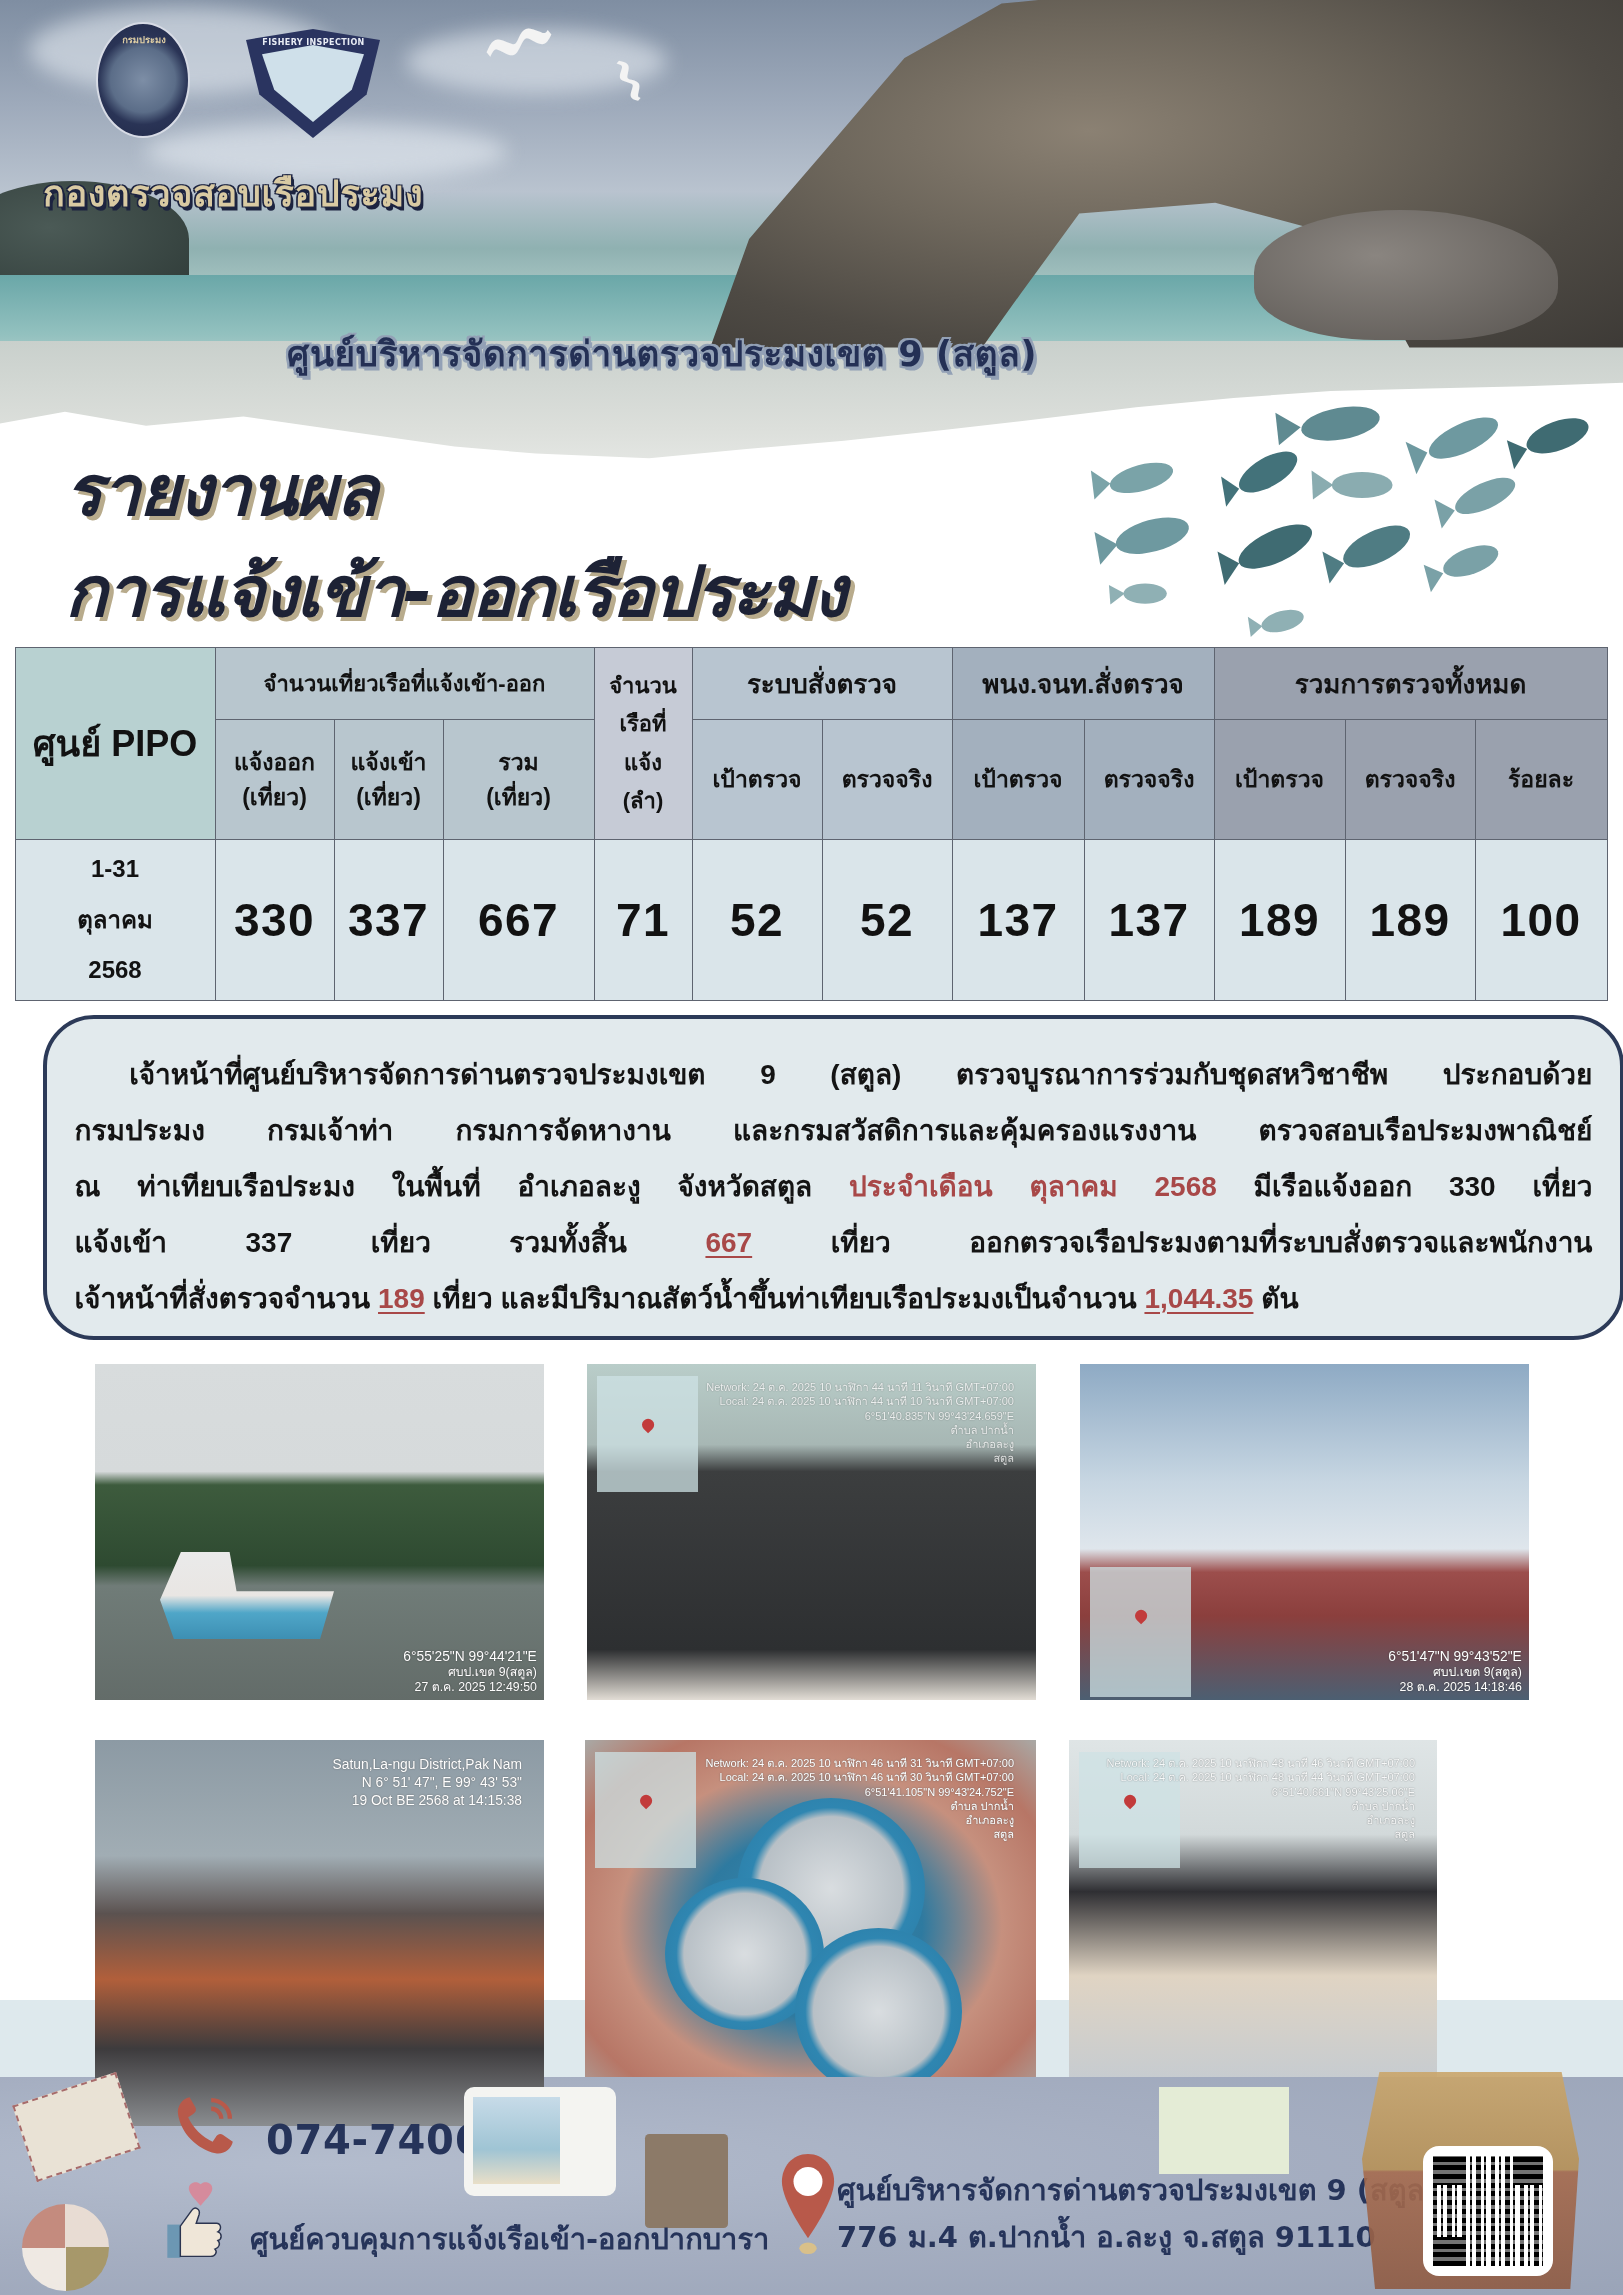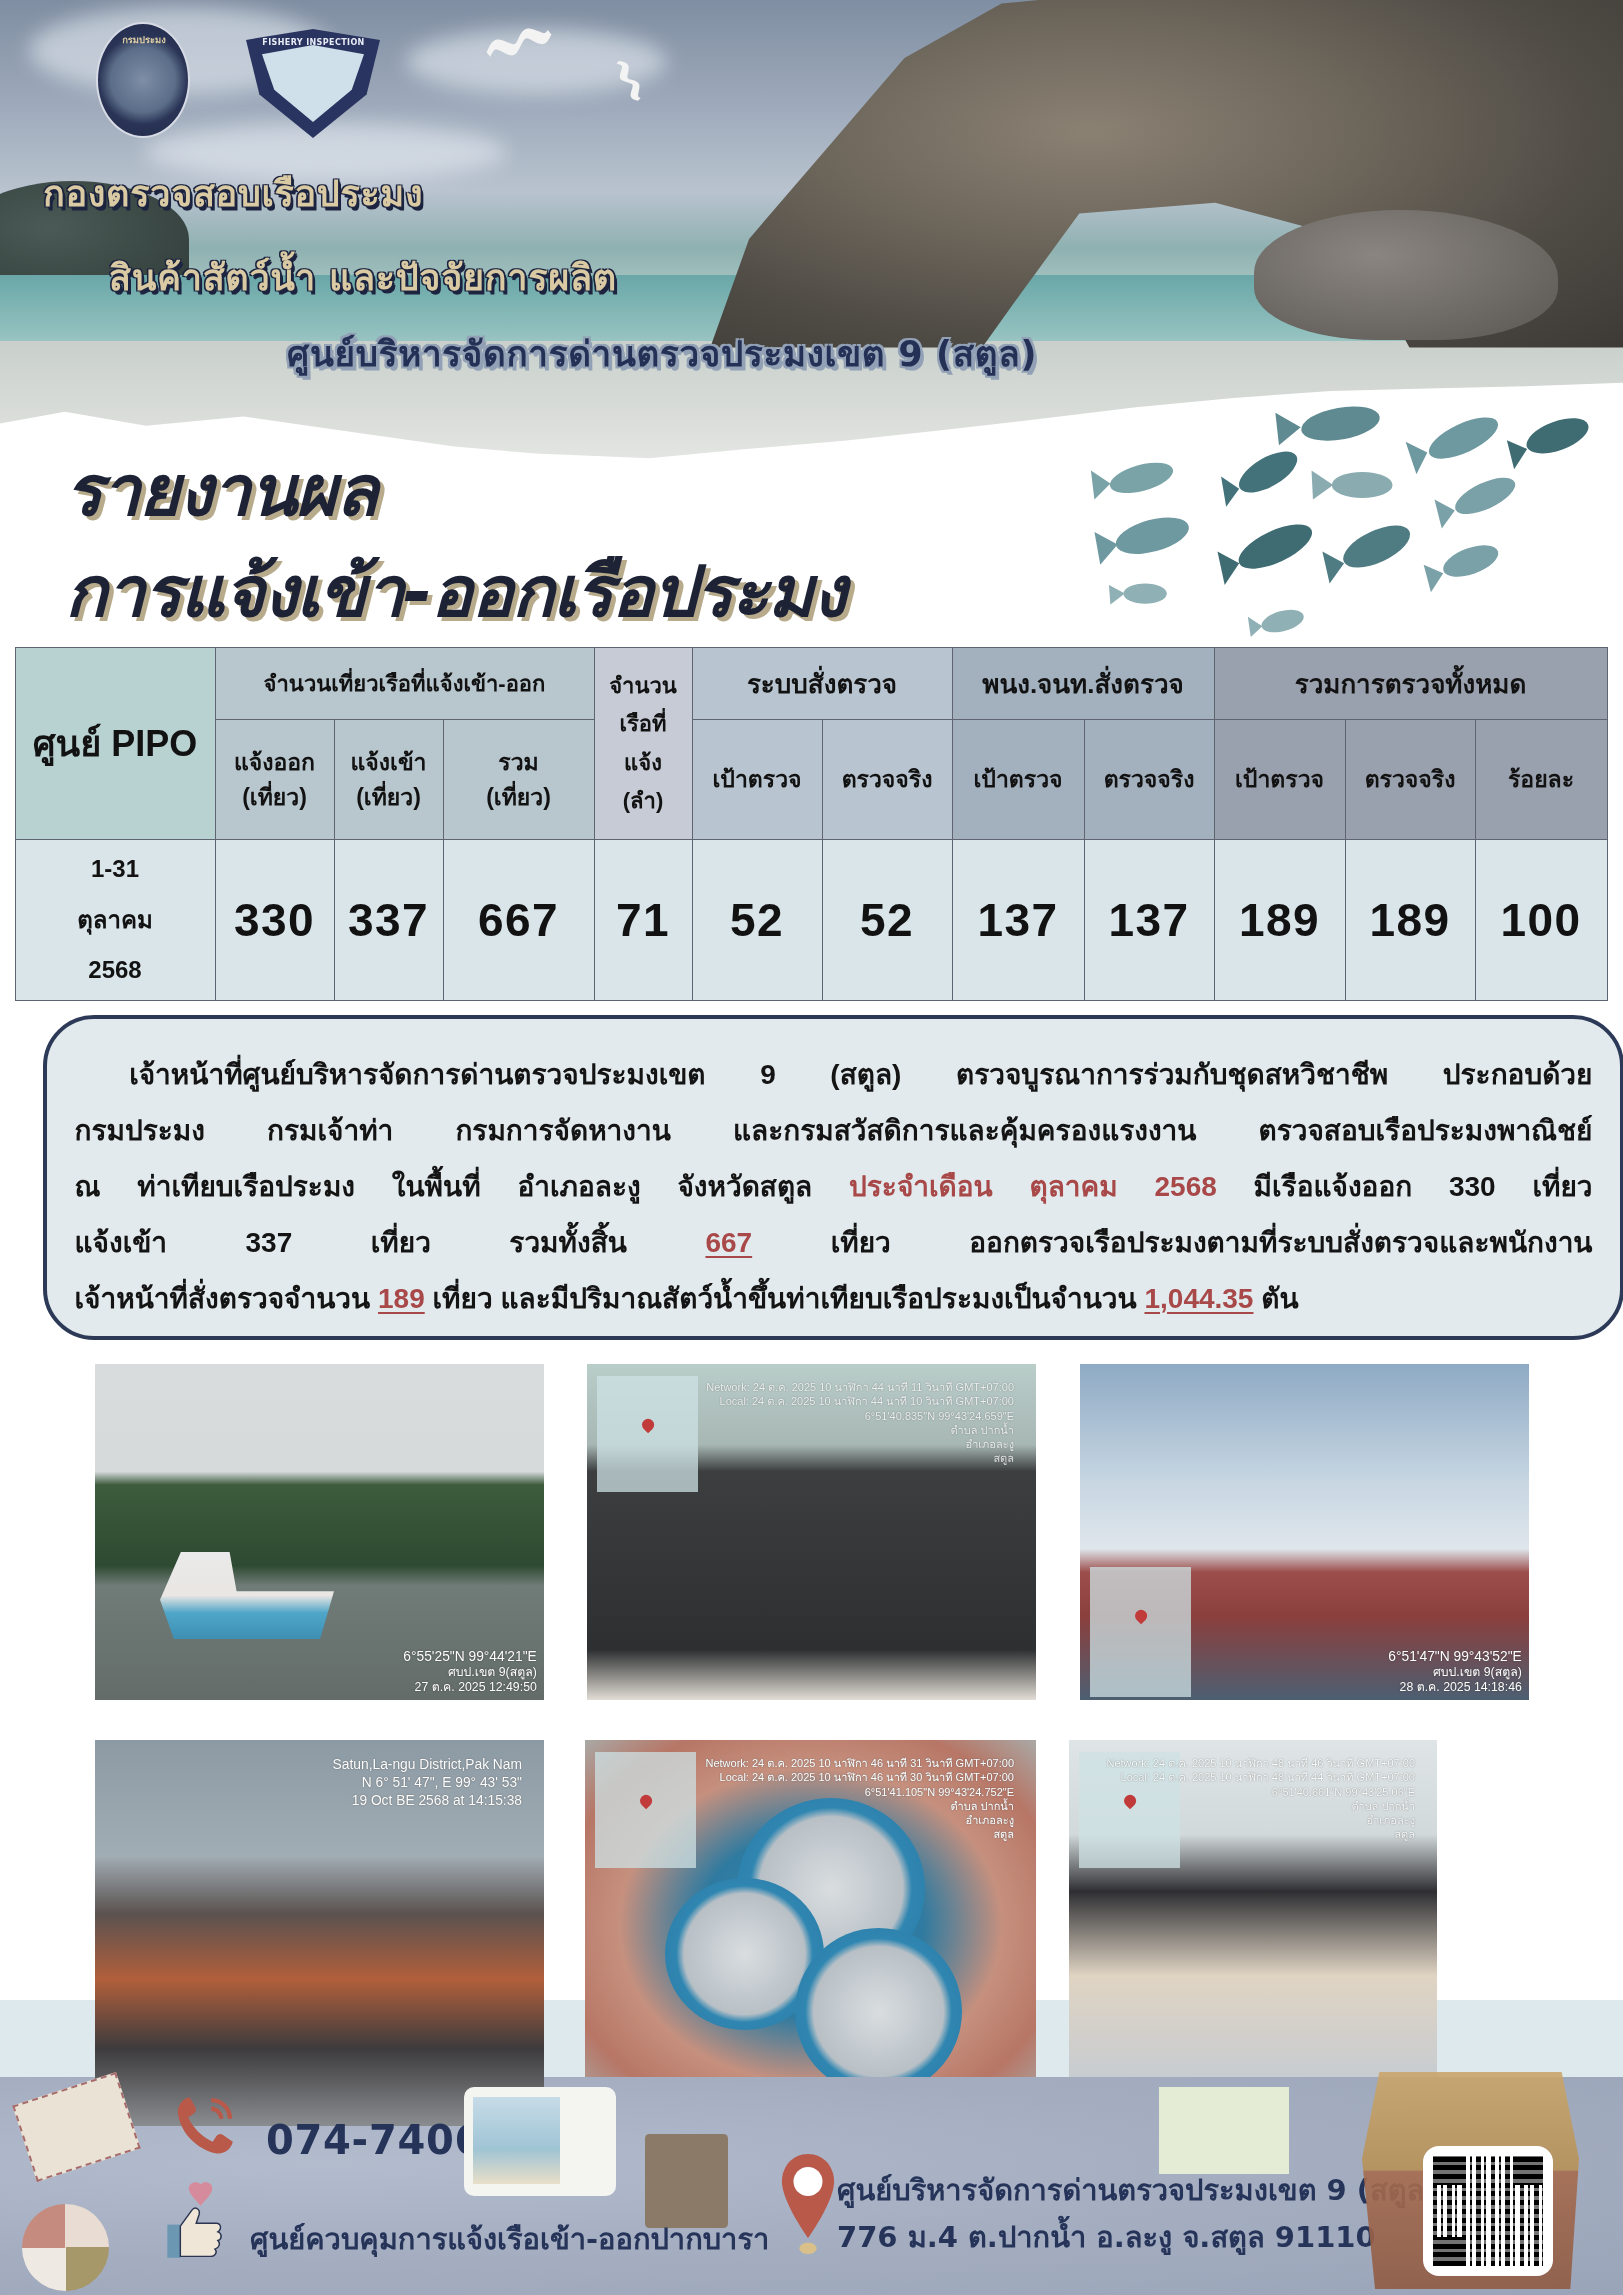--- a/index.html
+++ b/index.html
@@ -141,21 +141,20 @@
   <span class="bird" style="left:485px;top:7.2px;transform:rotate(-20deg);">〰</span>
   <span class="bird" style="left:609px;top:58px;font-size:43px;transform:rotate(60deg);">〰</span>
 
   <div class="logo-seal"></div>
   <div class="seal-text">กรมประมง</div>
   <div class="logo-shield"></div>
   <div class="logo-shield-inner"></div>
   <div class="shield-text">FISHERY INSPECTION</div>
 
   <div class="org-line org-1">กองตรวจสอบเรือประมง</div>
-  <div class="org-line org-2">สินค้าสัตว์น้ำ และปัจจัยการผลิต</div>
   <div class="center-line">ศูนย์บริหารจัดการด่านตรวจประมงเขต 9 (สตูล)</div>
 </div>
 
 <div class="report-title rt-1">รายงานผล</div>
 <div class="report-title rt-2">การแจ้งเข้า-ออกเรือประมง</div>
 
 <div>
   <svg style="position:absolute;left:1058px;top:391px;" width="536" height="246" viewBox="0 0 740 340">
     <g fill="#5f8a91">
       <ellipse cx="390" cy="45" rx="55" ry="22" transform="rotate(-10 390 45)"></ellipse>

